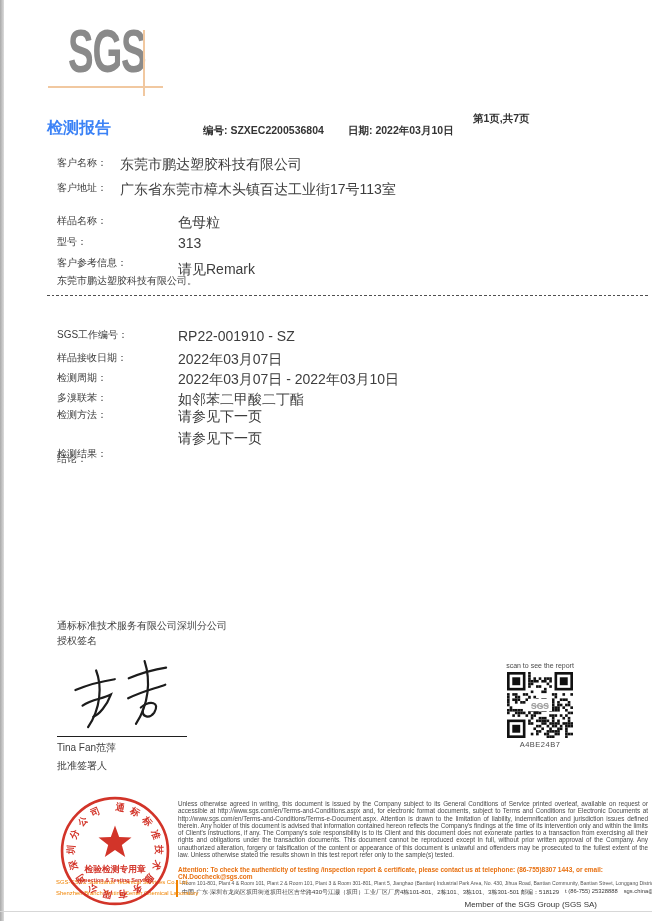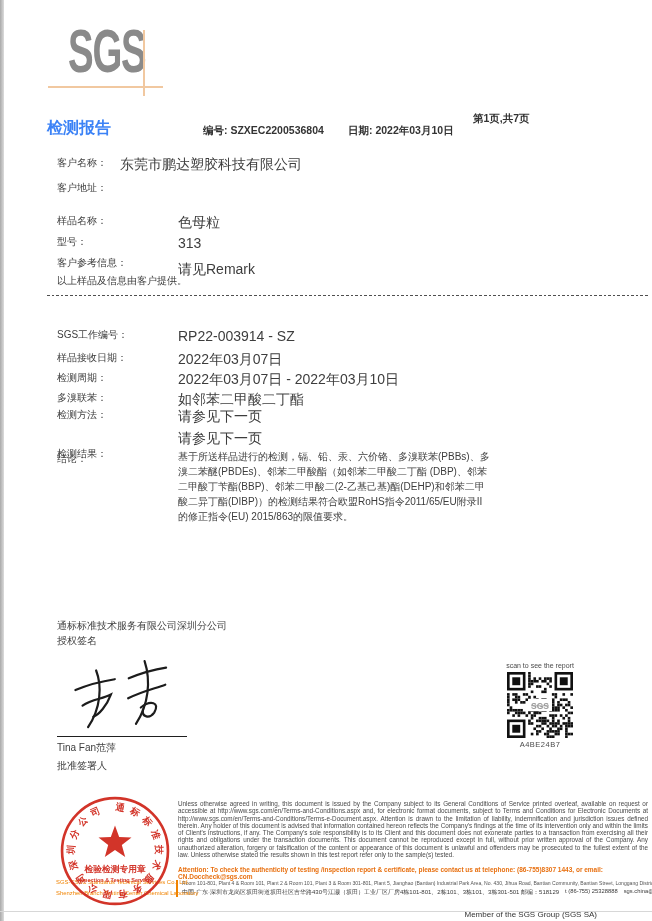--- a/index.html
+++ b/index.html
@@ -73,21 +73,21 @@
   .addr-block{
     left:176px;top:880px;width:472px;
     border-left:2px solid #f08300;padding-left:4px;
     display:flex;flex-direction:column;gap:2px;
   }
   .addr-row{display:flex;justify-content:space-between;white-space:nowrap;overflow:hidden;}
   .addr-en{font-size:5.1px;color:#555;}
   .addr-cn{font-size:6px;color:#3a3a3a;}
   .addr-tel{font-size:5.8px;color:#3a3a3a;margin-left:6px;}
   .addr-mail{font-size:5.8px;color:#3a3a3a;margin-left:6px;}
-  .member{right:55px;top:900px;font-size:8px;color:#333;margin-top:10px;}
+  .member{right:55px;top:900px;font-size:8px;color:#333;}
 </style>
 </head>
 <body>
 
 <div class="page">
 
   <div class="abs edge-left"></div>
   <div class="abs edge-bottom"></div>
 
   <div class="abs logo-text">SGS</div>
@@ -101,46 +101,46 @@
   </div>
   <div class="abs hdr hdr-date">
     <span>日期:</span>
     <span>2022年03月10日</span>
   </div>
   <div class="abs hdr hdr-page">第1页,共7页</div>
 
   <div class="abs row-label" style="top:156px">客户名称：</div>
   <div class="abs row-value v1" style="top:156px">东莞市鹏达塑胶科技有限公司</div>
   <div class="abs row-label" style="top:181px">客户地址：</div>
+  <div class="abs row-value v1" style="top:181px">广东省东莞市樟木头镇百达工业街17号113室</div>
 
   <div class="abs row-label" style="top:214px">样品名称：</div>
   <div class="abs row-value v2" style="top:214px">色母粒</div>
   <div class="abs row-label" style="top:235px">型号：</div>
   <div class="abs row-value v2" style="top:235px">313</div>
   <div class="abs row-label" style="top:256px">客户参考信息：</div>
   <div class="abs row-value v2" style="top:261px">请见Remark</div>
-  <div class="abs note" style="top:274px">以上样品及信息由客户提供。</div>
+  <div class="abs note" style="top:274px">东莞市鹏达塑胶科技有限公司。</div>
 
   <div class="abs sep-dashed"></div>
 
   <div class="abs row-label" style="top:328px">SGS工作编号：</div>
-  <div class="abs row-value v2" style="top:328px">RP22-003914 - SZ</div>
+  <div class="abs row-value v2" style="top:328px">RP22-001910 - SZ</div>
   <div class="abs row-label" style="top:351px">样品接收日期：</div>
   <div class="abs row-value v2" style="top:351px">2022年03月07日</div>
   <div class="abs row-label" style="top:371px">检测周期：</div>
   <div class="abs row-value v2" style="top:371px">2022年03月07日 - 2022年03月10日</div>
   <div class="abs row-label" style="top:391px">多溴联苯：</div>
   <div class="abs row-value v2" style="top:391px">如邻苯二甲酸二丁酯</div>
   <div class="abs row-label" style="top:408px">检测方法：</div>
   <div class="abs row-value v2" style="top:408px">请参见下一页</div>
   <div class="abs row-label" style="top:447px">检测结果：</div>
   <div class="abs row-value v2" style="top:430px">请参见下一页</div>
 
   <div class="abs row-label" style="top:452px">结论：</div>
-  <div class="abs conclusion">基于所送样品进行的检测，镉、铅、汞、六价铬、多溴联苯(PBBs)、多溴二苯醚(PBDEs)、邻苯二甲酸酯（如邻苯二甲酸二丁酯 (DBP)、邻苯二甲酸丁苄酯(BBP)、邻苯二甲酸二(2-乙基己基)酯(DEHP)和邻苯二甲酸二异丁酯(DIBP)）的检测结果符合欧盟RoHS指令2011/65/EU附录II的修正指令(EU) 2015/863的限值要求。</div>
 
   <div class="abs sig-company">通标标准技术服务有限公司深圳分公司</div>
   <div class="abs sig-auth">授权签名</div>
   <svg class="abs sig-svg" width="130" height="80" viewBox="0 0 130 80">
     <g stroke="#1c1c1c" stroke-width="2.2" fill="none" stroke-linecap="round" transform="rotate(-4 65 40)">
       <path d="M8,30 C20,26 36,23 48,22"></path>
       <path d="M30,12 C35,28 32,50 18,68"></path>
       <path d="M14,46 C24,40 34,41 43,37 C38,48 30,56 24,58"></path>
       <path d="M62,22 C74,18 88,15 100,14"></path>
       <path d="M79,6 C84,26 80,50 66,68"></path>

